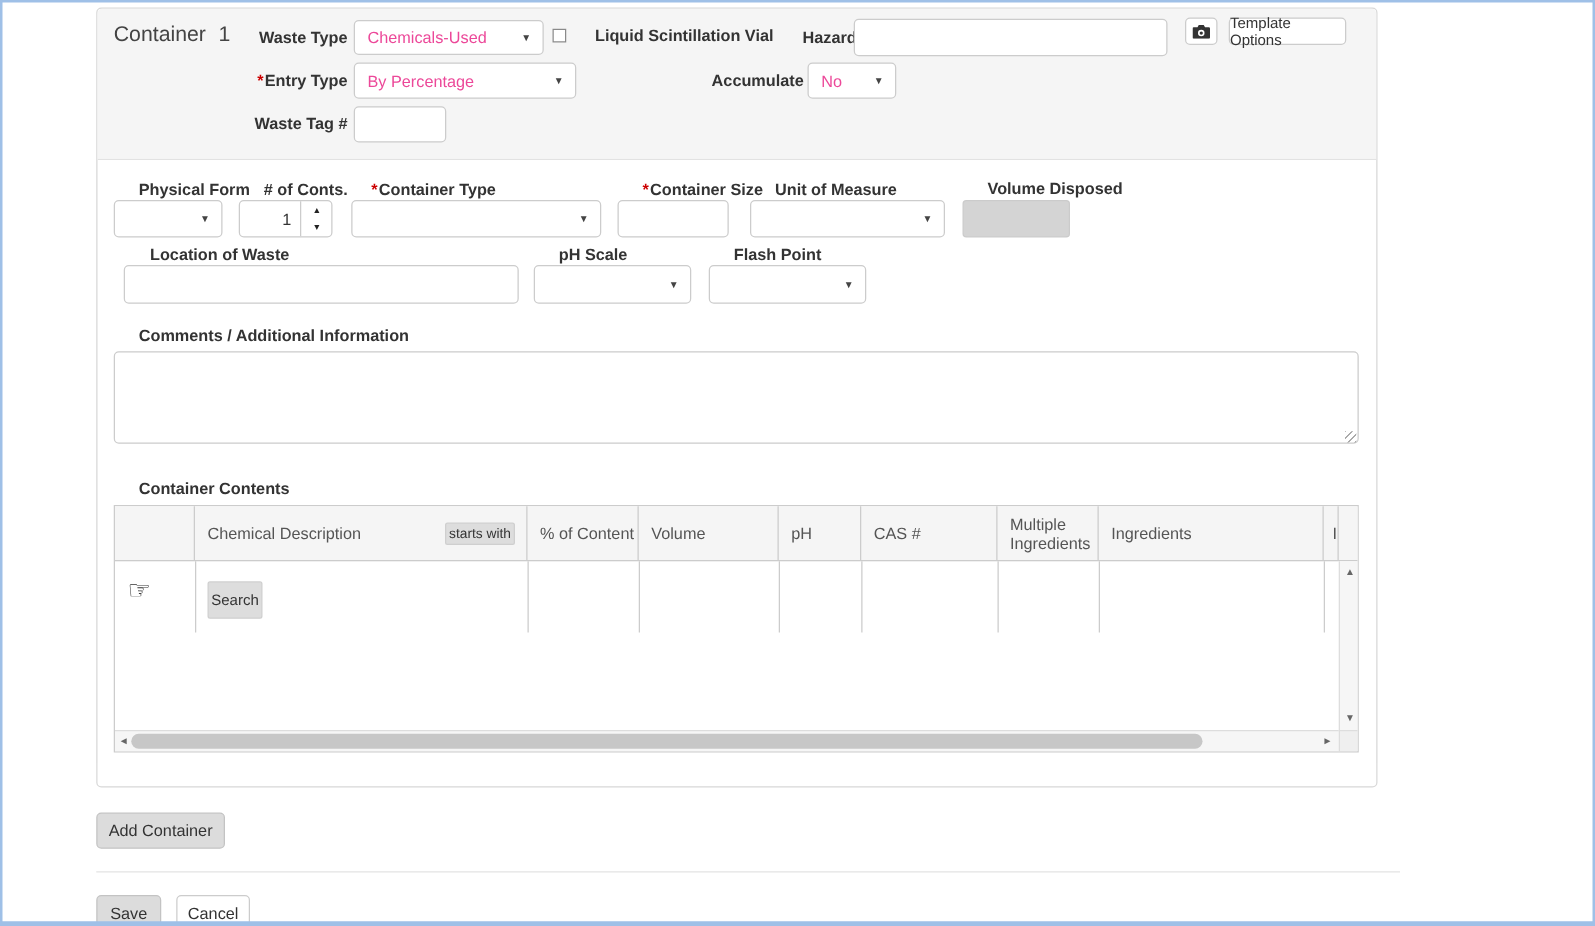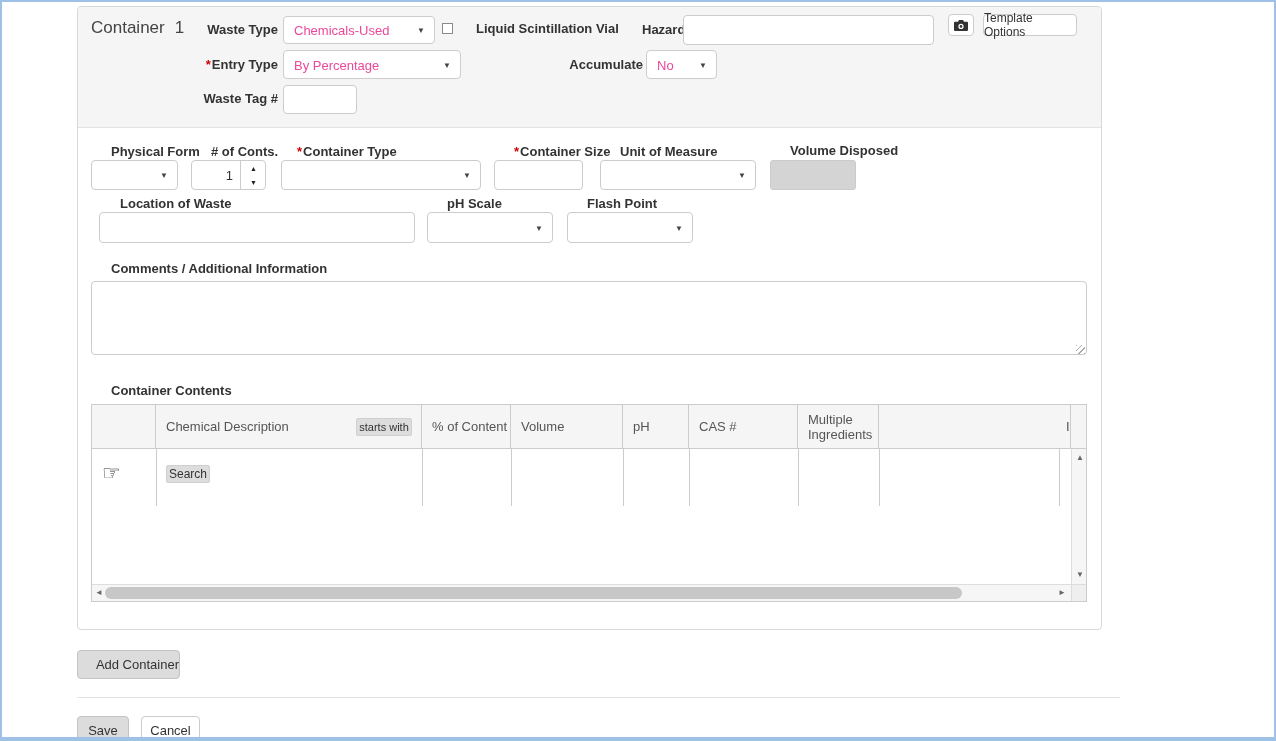--- a/index.html
+++ b/index.html
@@ -159,56 +159,57 @@
 <div class="abs tbl" style="left:91px;top:404px;width:996px;height:198px;">
 
   <div class="abs thead" style="left:0;top:0;width:994px;height:44px;">
     <div class="hc" style="left:0;width:64px;"></div>
     <div class="hc" style="left:64px;width:266px;">Chemical Description</div>
     <div class="hc" style="left:419px;width:112px;">Volume</div>
     <div class="hc" style="left:330px;width:89px;">% of Content</div>
     <div class="hc" style="left:531px;width:66px;">pH</div>
     <div class="hc" style="left:597px;width:109px;">CAS #</div>
     <div class="hc" style="left:706px;width:81px;">Multiple Ingredients</div>
+    <div class="hc" style="left:787px;width:180px;">Ingredients</div>
     <div class="hc" style="left:967px;width:12px;padding-left:7px;">I</div>
     <div class="abs small-btn" style="left:264px;top:13px;width:56px;height:18px;">
       <span>starts with</span>
     </div>
   </div>
 
   <div class="abs" style="left:0;top:44px;width:979px;height:57px;">
     <div class="vline" style="left:64px;top:0;height:57px;"></div>
     <div class="vline" style="left:330px;top:0;height:57px;"></div>
     <div class="vline" style="left:419px;top:0;height:57px;"></div>
     <div class="vline" style="left:531px;top:0;height:57px;"></div>
     <div class="vline" style="left:597px;top:0;height:57px;"></div>
     <div class="vline" style="left:706px;top:0;height:57px;"></div>
     <div class="vline" style="left:787px;top:0;height:57px;"></div>
     <div class="vline" style="left:967px;top:0;height:57px;"></div>
     <span class="abs" style="left:10px;top:13px;font-size:21px;color:#333;line-height:21px;">☞</span>
-    <div class="abs small-btn" style="left:74px;top:16px;width:44px;height:18px;font-size:12px;">
+    <div class="abs small-btn" style="left:74px;top:16px;width:44px;height:30px;font-size:12px;">
       <span>Search</span>
     </div>
   </div>
 
   <div class="abs sbtrack" style="left:979px;top:44px;width:15px;height:135px;border-left:1px solid #ddd;">
     <span class="sbarrow" style="left:4px;top:5px;">▲</span>
     <span class="sbarrow" style="left:4px;bottom:5px;">▼</span>
   </div>
 
   <div class="abs sbtrack" style="left:0;top:179px;width:979px;height:17px;border-top:1px solid #ddd;">
     <span class="sbarrow" style="left:3px;top:4px;">◄</span>
     <div class="abs" style="left:13px;top:2px;width:857px;height:12px;background:#c7c7c7;border-radius:6px;"></div>
     <span class="sbarrow" style="right:5px;top:4px;">►</span>
   </div>
   <div class="abs" style="left:979px;top:179px;width:15px;height:17px;background:#efefef;
               border-top:1px solid #ddd;border-left:1px solid #ddd;"></div>
 </div>
 
-<div class="abs btn-gray" style="left:77px;top:650px;width:103px;height:29px;justify-content:flex-end;">
+<div class="abs btn-gray" style="left:77px;top:650px;width:103px;height:29px;">
   <span>Add Container</span>
 </div>
 
 <div class="abs" style="left:77px;top:697px;width:1043px;height:1px;background:#e3e3e3;"></div>
 
 <div class="abs btn-gray" style="left:77px;top:716px;width:52px;height:28px;">
   <span>Save</span>
 </div>
 <div class="abs btn-white" style="left:141px;top:716px;width:59px;height:28px;font-size:13px;">
   <span>Cancel</span>

